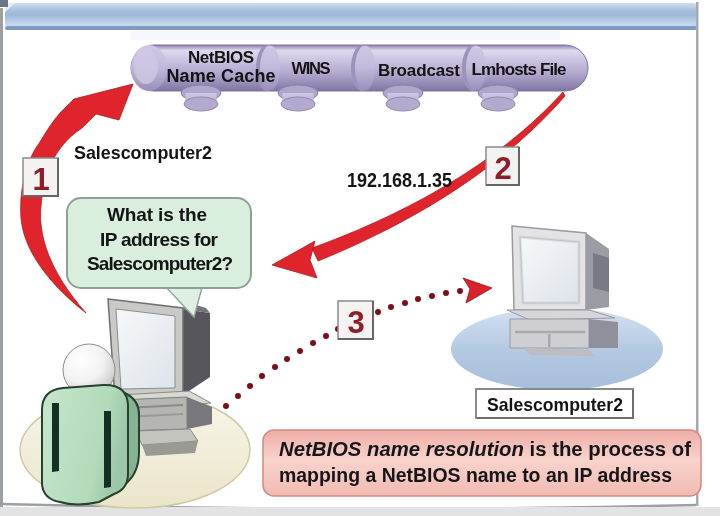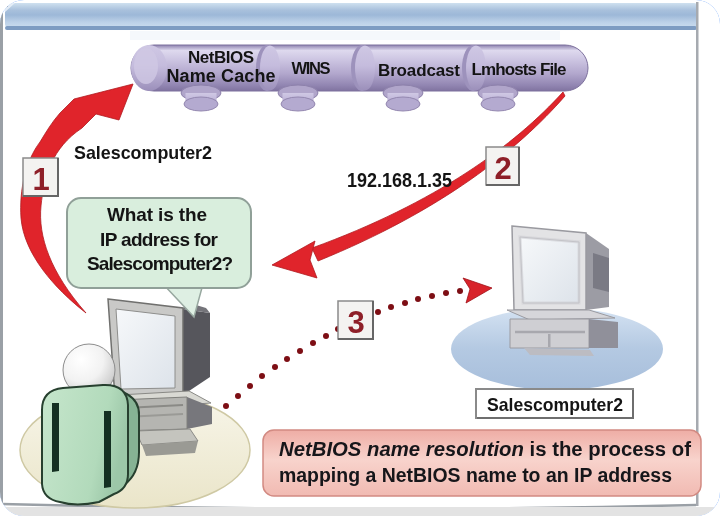--- a/index.html
+++ b/index.html
@@ -1,17 +1,17 @@
 <!DOCTYPE html>
 <html><head>
 <meta charset="utf-8">
 <style>
   html,body{margin:0;padding:0;background:#ffffff;}
   #stage{position:relative;width:720px;height:516px;overflow:hidden;background:#3b82f6;
-         font-family:"Liberation Sans",sans-serif;border-radius:24px;}
+         font-family:"Liberation Sans",sans-serif;}
   svg text{font-family:"Liberation Sans",sans-serif;}
 </style>
 </head>
 <body>
 <div id="stage">
 <svg width="720" height="516" viewBox="0 0 720 516">
 <defs>
   <linearGradient id="gBar" x1="0" y1="0" x2="0" y2="1">
     <stop offset="0" stop-color="#cfe0ef"></stop>
     <stop offset="0.3" stop-color="#a8c0dc"></stop>

